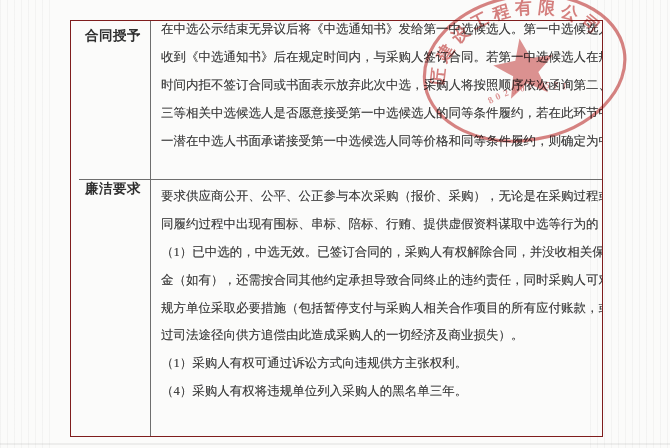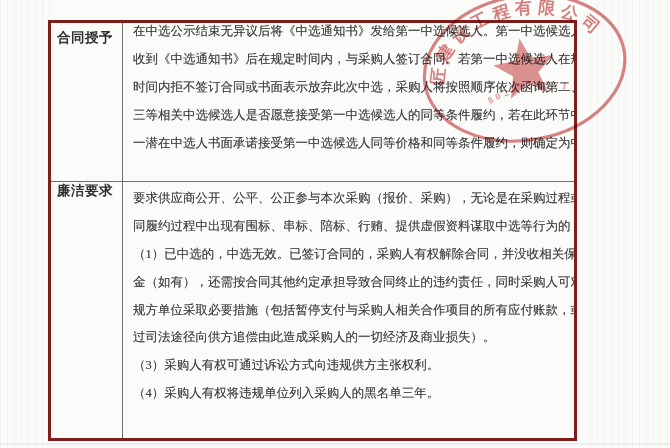--- a/index.html
+++ b/index.html
@@ -11,23 +11,24 @@
   .page{position:absolute;inset:0;}
   
   .scan-strip{position:absolute;top:0;bottom:0;width:54px;pointer-events:none;
     background:repeating-linear-gradient(90deg,rgba(90,90,90,.05) 0 1px,rgba(0,0,0,0) 1px 7px);}
   .scan-strip.left{left:0;}
   .scan-strip.right{right:0;width:80px;}
   .scan-line-bottom{position:absolute;left:0;right:0;top:443px;height:2px;
     background:rgba(120,120,120,.10);pointer-events:none;}
 
   .doc-table{
-    position:absolute;left:48px;top:20px;width:523px;
-    border:3px solid #7f1d1d;
+    position:absolute;left:70px;top:20px;width:523px;
+    border:1px solid #7f1d1d;
     color:#414141;
+    padding-left:8px;
   }
   .trow{display:grid;grid-template-columns:72px 1fr;}
   .trow.r1{height:158px;border-bottom:1px solid #6e6e6e;}
   .trow.r2{height:256px;}
   .label-cell{
     border-right:1px solid #6e6e6e;
     font-weight:bold;font-size:13.5px;letter-spacing:.5px;color:#2e2e2e;
     padding-left:6px;box-sizing:border-box;
     display:flex;flex-direction:column;
   }
@@ -447,21 +448,21 @@
             <span>所</span>
             <span>有</span>
             <span>应</span>
             <span>付</span>
             <span>账</span>
             <span>款</span>
             <span>，</span>
             <span>或</span>
           </div>
           <div class="line">过司法途径向供方追偿由此造成采购人的一切经济及商业损失）。</div>
-          <div class="line">（3）采购人有权可通过诉讼方式向违规供方主张权利。</div>
+          <div class="line">（1）采购人有权可通过诉讼方式向违规供方主张权利。</div>
           <div class="line">（4）采购人有权将违规单位列入采购人的黑名单三年。</div>
         </div>
     </div>
   </div>
 
   <svg class="seal" viewBox="0 0 670 448">
     <defs>
       <path id="ringpath" d="M 448 92 A 82 58 0 1 1 602 92" fill="none"></path>
       <path id="numpath" d="M 462 112 A 72 42 0 0 1 588 112" fill="none"></path>
     </defs>

